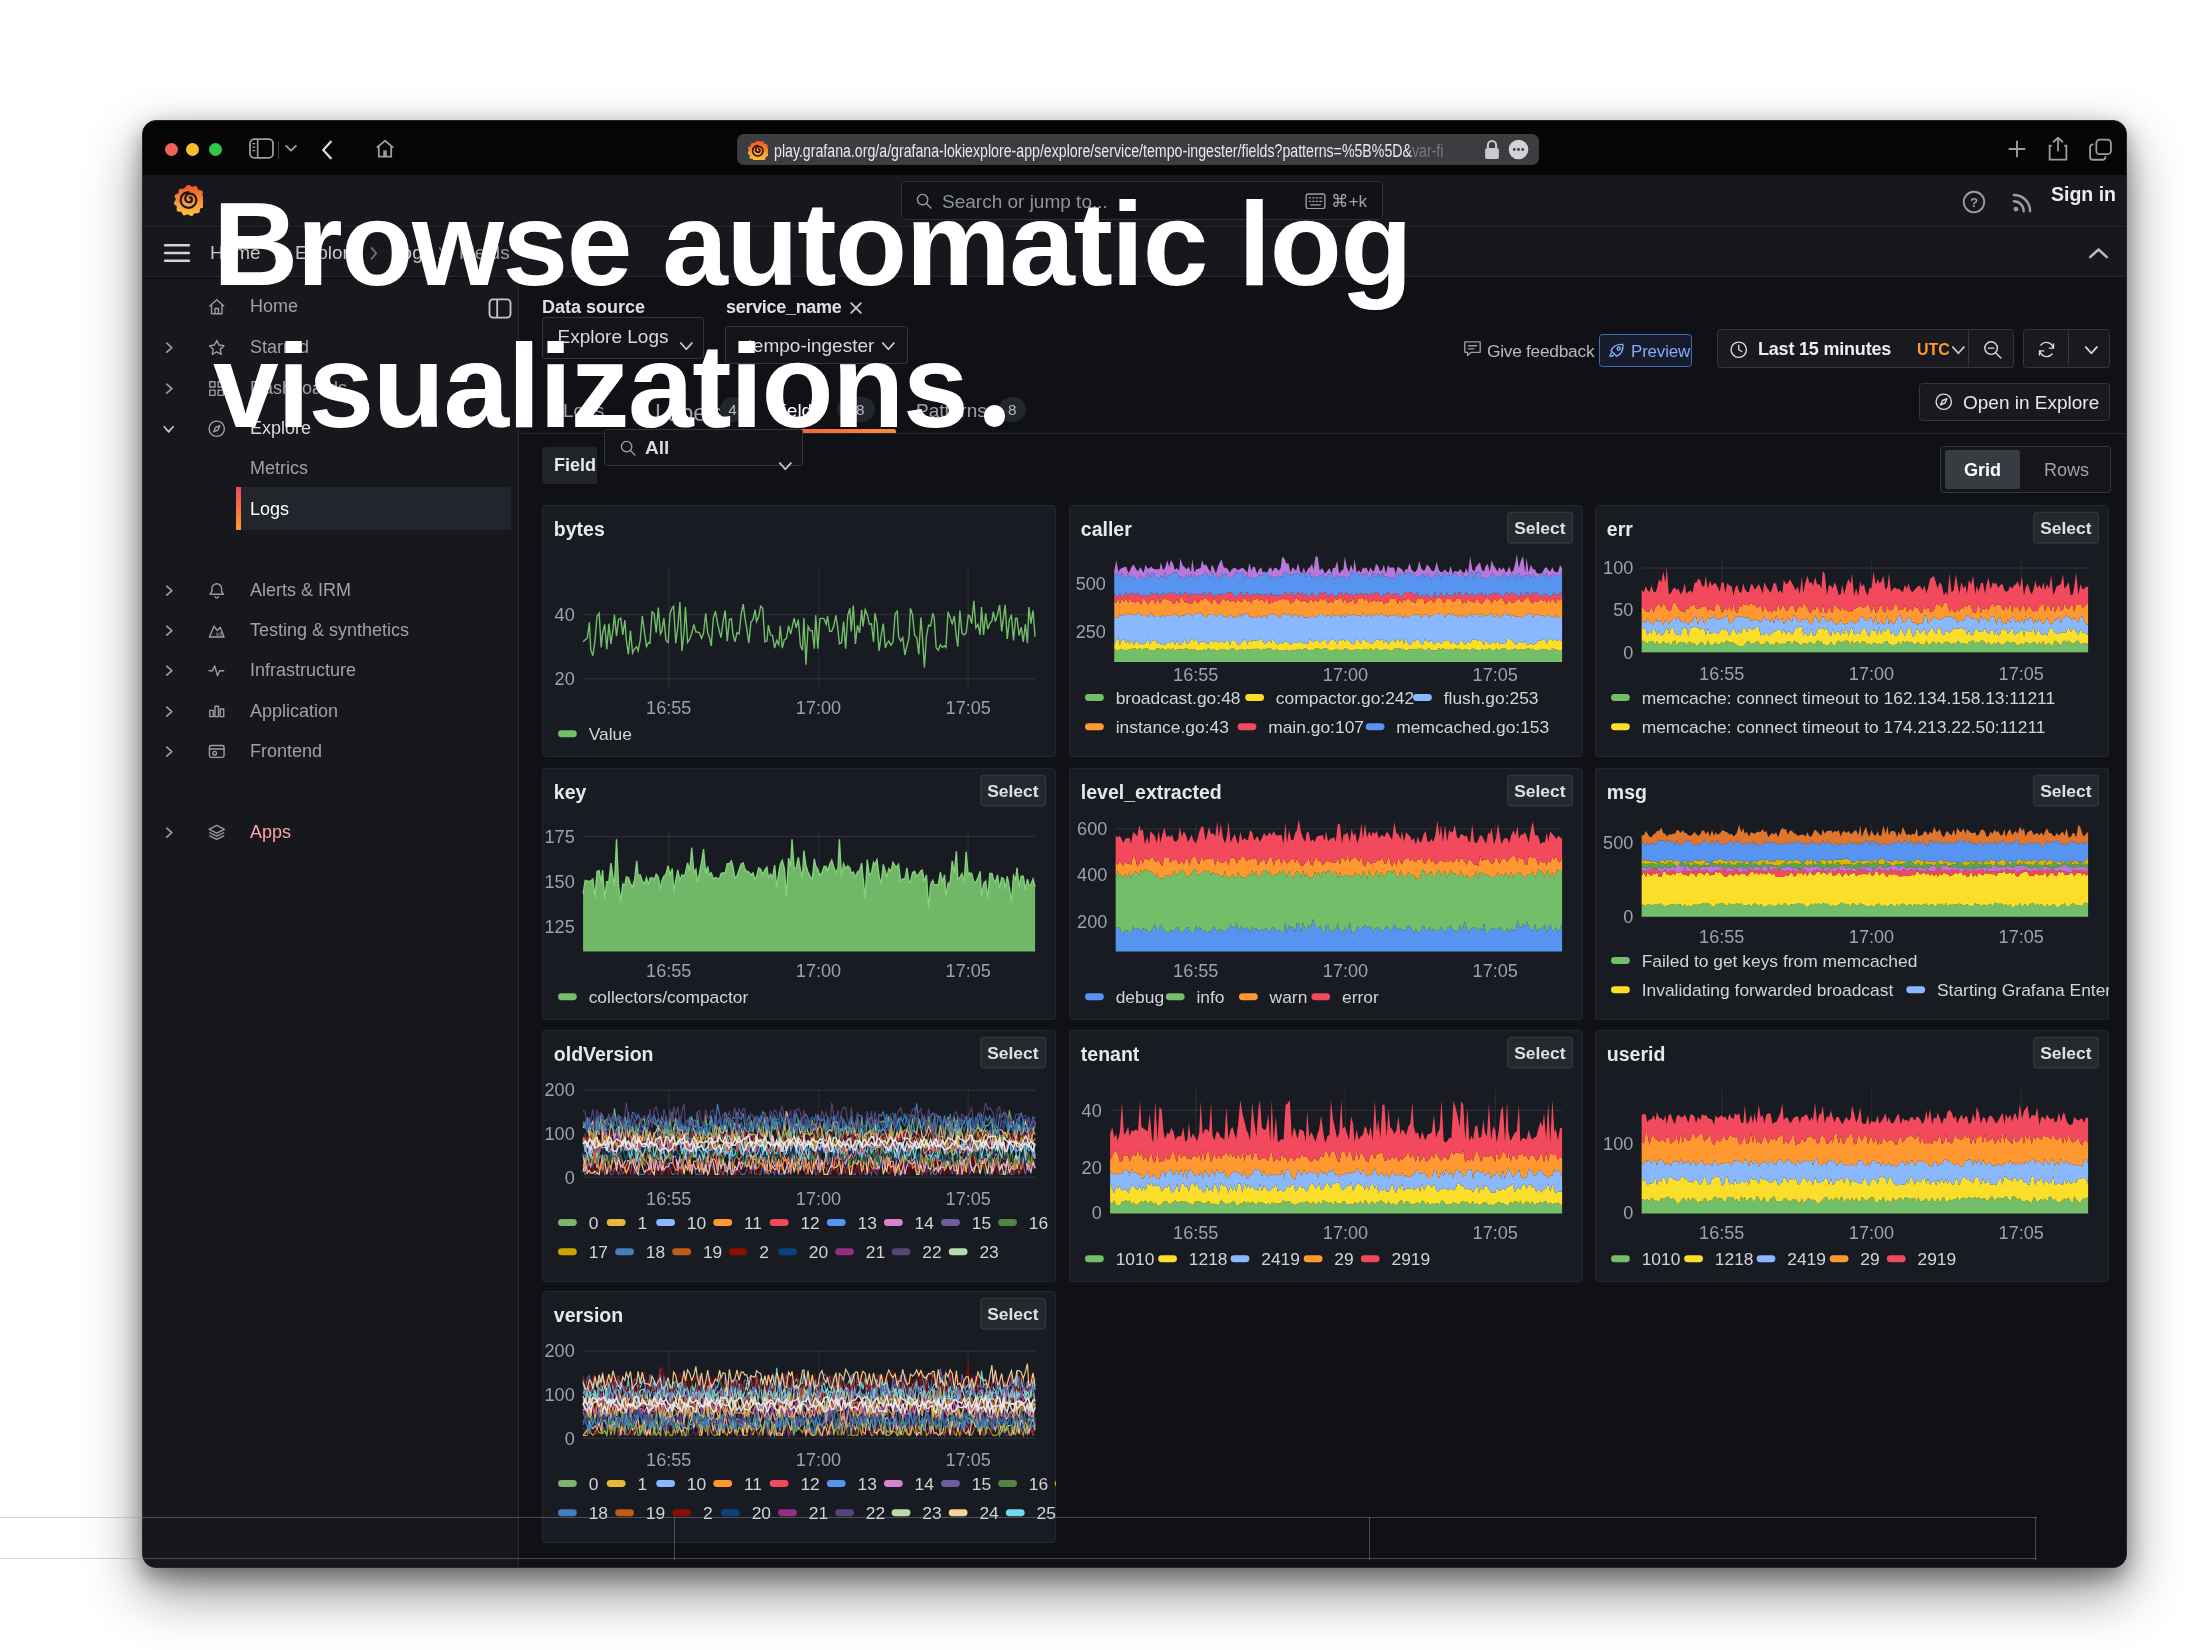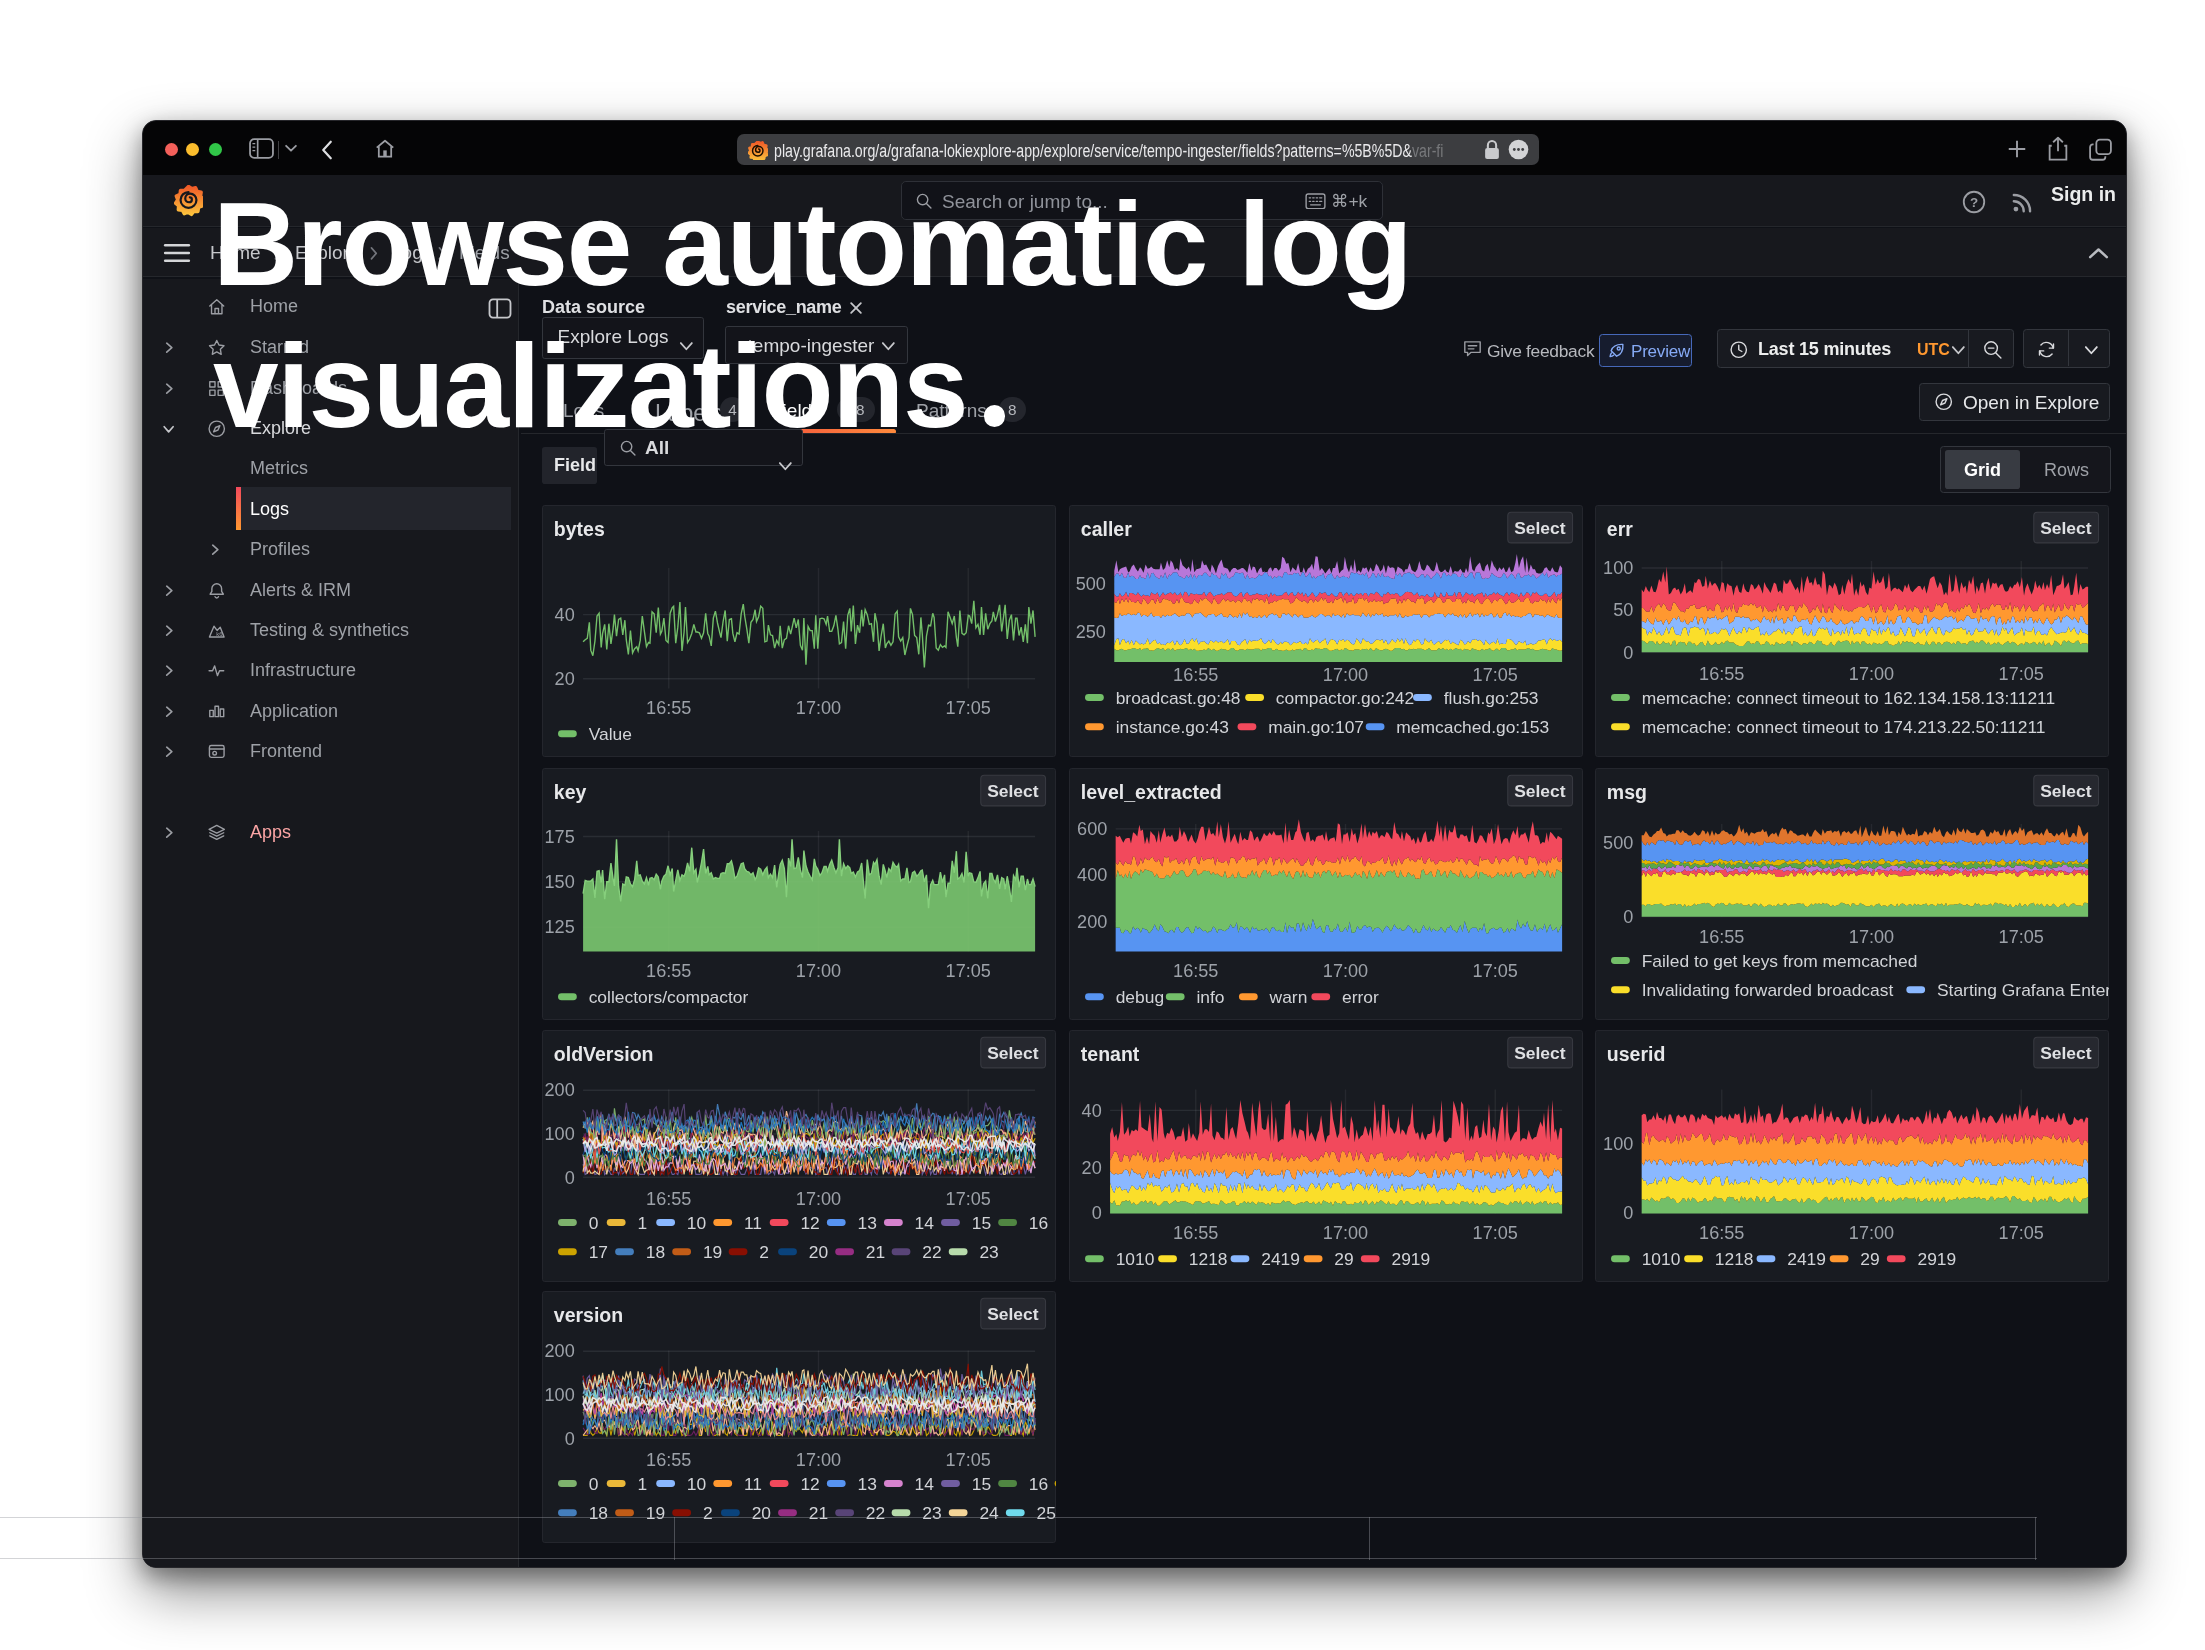--- a/index.html
+++ b/index.html
@@ -190,26 +190,20 @@
         </svg>
         <div class="mtext" style="color:#d8d9dc;">Explore</div>
       </div>
       <div class="mitem" style="top:169px;">
         <div class="mtext" style="color:#9ea1a7;">Metrics</div>
       </div>
       <div class="mitem" style="top:210px;">
         <div class="abs" style="left:93px;top:-2.1px;width:275px;height:43px;background:#23252c;"></div>
         <div class="abs" style="left:93px;top:-2.1px;width:4.9px;height:43px;background:linear-gradient(180deg,#f2495c,#ff9830);"></div>
         <div class="mtext" style="color:#ffffff;">Logs</div>
-      </div>
-      <div class="mitem" style="top:250px;">
-        <svg class="abs" style="left:64px;top:12.5px;" viewBox="0 0 24 24" width="15.3" height="15.3">
-          <polyline points="9,5 17,12 9,19" fill="none" stroke="#9b9da3" stroke-width="2.6" stroke-linecap="round" stroke-linejoin="round"></polyline>
-        </svg>
-        <div class="mtext" style="color:#9ea1a7;">Profiles</div>
       </div>
       <div class="mitem" style="top:291px;">
         <svg class="chev" viewBox="0 0 24 24" width="15.3" height="15.3">
           <polyline points="9,5 17,12 9,19" fill="none" stroke="#9b9da3" stroke-width="2.6" stroke-linecap="round" stroke-linejoin="round"></polyline>
         </svg>
         <svg class="lineicon" style="position:absolute;left:64px;top:10.5px;" width="19.5" height="19.5" viewBox="0 0 28 28">
           <path d="M14 4 a7 7 0 0 1 7 7 v4 l2.5 4 H4.5 L7 15 v-4 a7 7 0 0 1 7-7 z M11.5 22.5 a2.6 2.6 0 0 0 5 0"></path>
         </svg>
         <div class="mtext" style="color:#9ea1a7;">Alerts &amp; IRM</div>
       </div>

